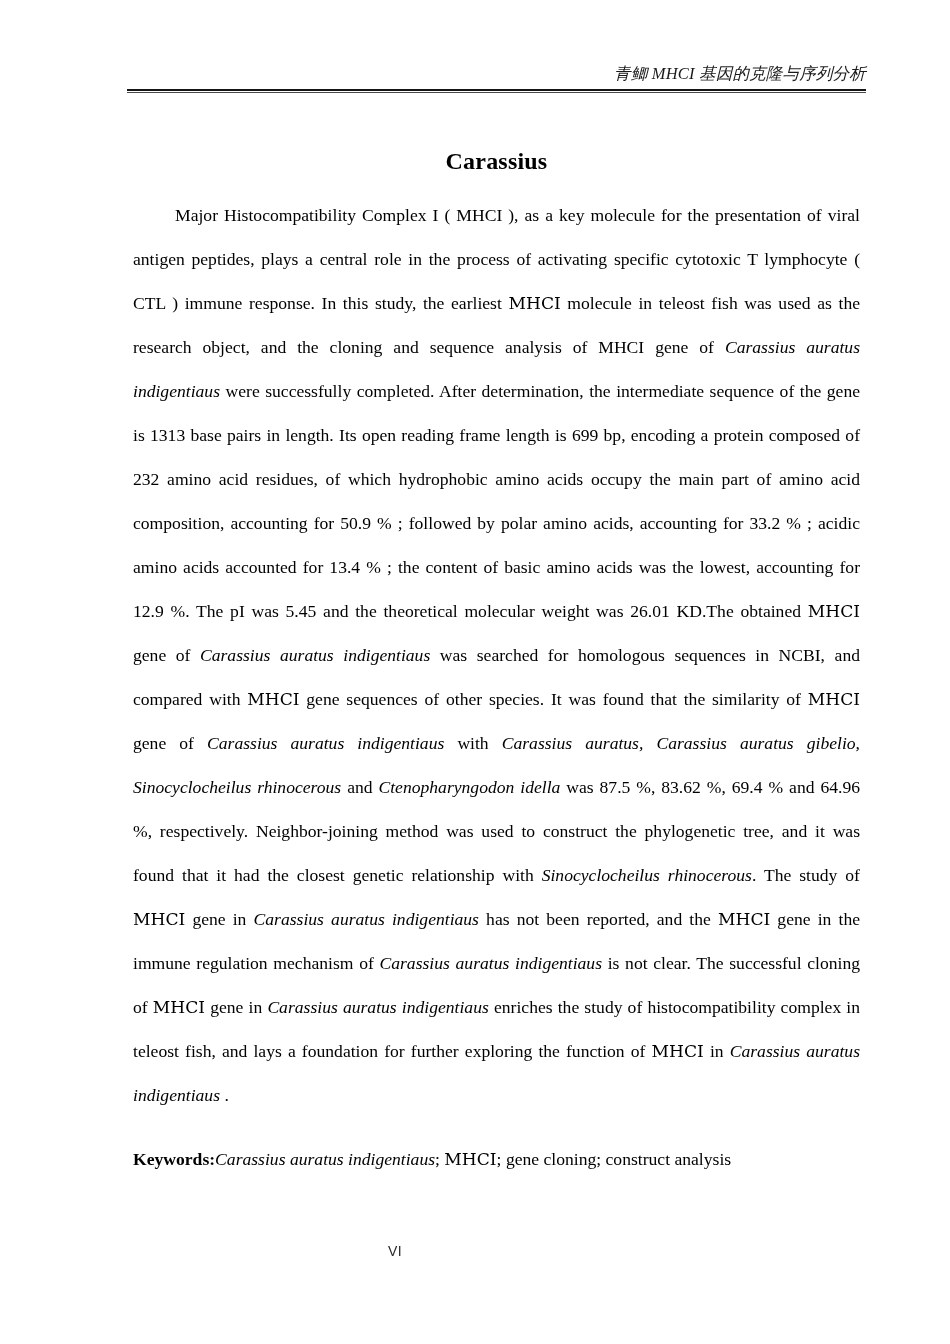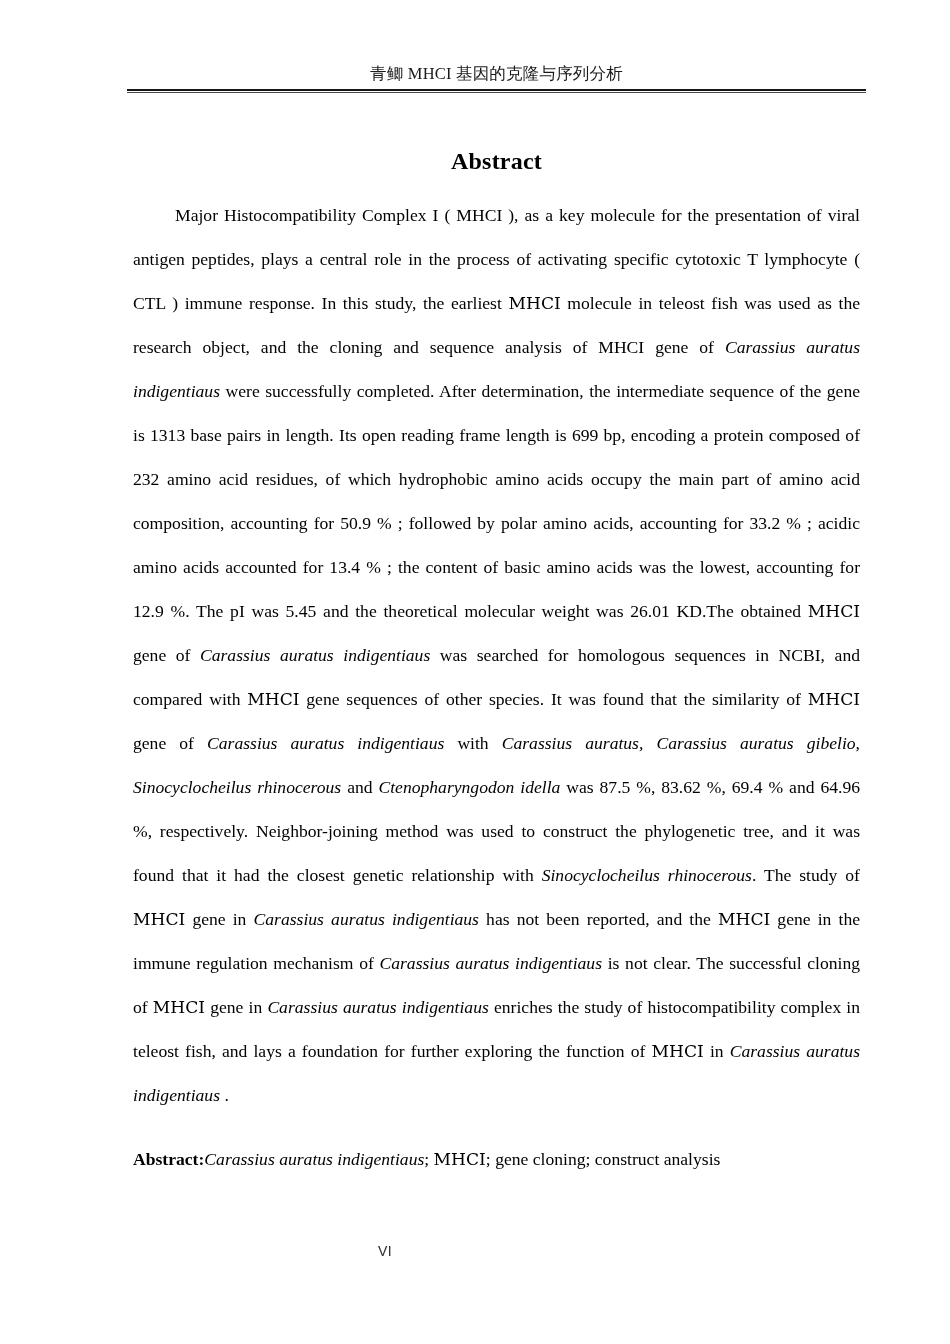--- a/index.html
+++ b/index.html
@@ -25,26 +25,27 @@
   }
 
   
   .header-zone {
     position: absolute;
     left: 127px;
     top: 62px;
     width: 739px;
   }
   .header-title {
-    text-align: center;
+    text-align: right;
     font-size: 16.5px;
     line-height: 1.45;
     letter-spacing: 0.2px;
     color: #1a1a1a;
     white-space: nowrap;
+    font-style: italic;
   }
   .header-rule {
     margin-top: 3px;
     width: 739px;
     height: 0;
     border-top: 2.2px solid #151515;
     border-bottom: 0.8px solid #4a4a4a;
     padding-bottom: 1px;
   }
 
@@ -92,43 +93,43 @@
     line-height: 32.6px;
     text-align: left;
   }
   .keywords-label {
     font-weight: bold;
   }
 
   
   .page-number {
     position: absolute;
-    left: 378px;
+    left: 388px;
     top: 1243px;
     font-family: "Liberation Sans", "DejaVu Sans", sans-serif;
     font-size: 14px;
     color: #2b2b2b;
     letter-spacing: 0.3px;
   }
 </style>
 </head>
 <body>
 
 <div class="page">
 
   <div class="header-zone">
     <div class="header-title">青鲫 MHCI 基因的克隆与序列分析</div>
     <div class="header-rule"></div>
   </div>
 
-  <div class="abstract-heading">Abstract</div>
+  <div class="abstract-heading">Carassius</div>
 
   <div class="content">
     <p class="abstract-body" id="abstract-body"><span>Major Histocompatibility Complex I ( MHCI ), as a key molecule for the presentation of viral antigen peptides, plays a central role in the process of activating specific cytotoxic T lymphocyte ( CTL ) immune response. In this study, the earliest </span><span class="mhci">MHCI</span><span> molecule in teleost fish was used as the research object, and the cloning and sequence analysis of MHCI gene of </span><span class="sp">Carassius auratus indigentiaus</span><span> were successfully completed. After determination, the intermediate sequence of the gene is 1313 base pairs in length. Its open reading frame length is 699 bp, encoding a protein composed of 232 amino acid residues, of which hydrophobic amino acids occupy the main part of amino acid composition, accounting for 50.9 % ; followed by polar amino acids, accounting for 33.2 % ; acidic amino acids accounted for 13.4 % ; the content of basic amino acids was the lowest, accounting for 12.9 %. The pI was 5.45 and the theoretical molecular weight was 26.01 KD.The obtained </span><span class="mhci">MHCI</span><span> gene of </span><span class="sp">Carassius auratus indigentiaus</span><span> was searched for homologous sequences in NCBI, and compared with </span><span class="mhci">MHCI</span><span> gene sequences of other species. It was found that the similarity of </span><span class="mhci">MHCI</span><span> gene of </span><span class="sp">Carassius auratus indigentiaus</span><span> with </span><span class="sp">Carassius auratus, Carassius auratus gibelio, Sinocyclocheilus rhinocerous</span><span> and </span><span class="sp">Ctenopharyngodon idella</span><span> was 87.5 %, 83.62 %, 69.4 % and 64.96 %, respectively. Neighbor-joining method was used to construct the phylogenetic tree, and it was found that it had the closest genetic relationship with </span><span class="sp">Sinocyclocheilus rhinocerous</span><span>. The study of </span><span class="mhci">MHCI</span><span> gene in </span><span class="sp">Carassius auratus indigentiaus</span><span> has not been reported, and the </span><span class="mhci">MHCI</span><span> gene in the immune regulation mechanism of </span><span class="sp">Carassius auratus indigentiaus</span><span> is not clear. The successful cloning of </span><span class="mhci">MHCI</span><span> gene in </span><span class="sp">Carassius auratus indigentiaus</span><span> enriches the study of histocompatibility complex in teleost fish, and lays a foundation for further exploring the function of </span><span class="mhci">MHCI</span><span> in </span><span class="sp">Carassius auratus indigentiaus</span><span> .</span></p>
 
     <p class="keywords">
-      <span class="keywords-label">Abstract:</span><span id="keywords-terms"><span class="sp">Carassius auratus indigentiaus</span><span>; </span><span class="mhci">MHCI</span><span>; gene cloning; construct analysis</span></span>
+      <span class="keywords-label">Keywords:</span><span id="keywords-terms"><span class="sp">Carassius auratus indigentiaus</span><span>; </span><span class="mhci">MHCI</span><span>; gene cloning; construct analysis</span></span>
     </p>
   </div>
 
   <div class="page-number">VI</div>
 
 </div>
 
 </body></html>

